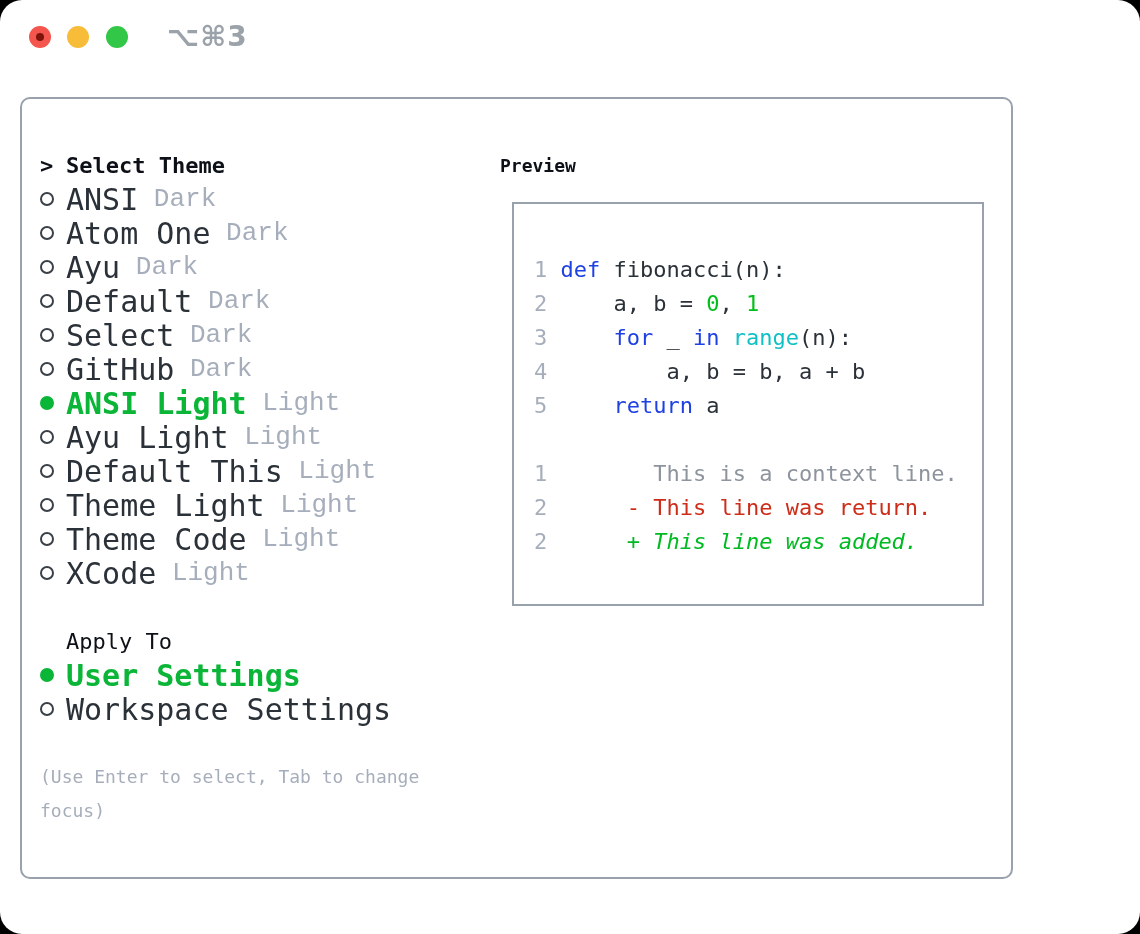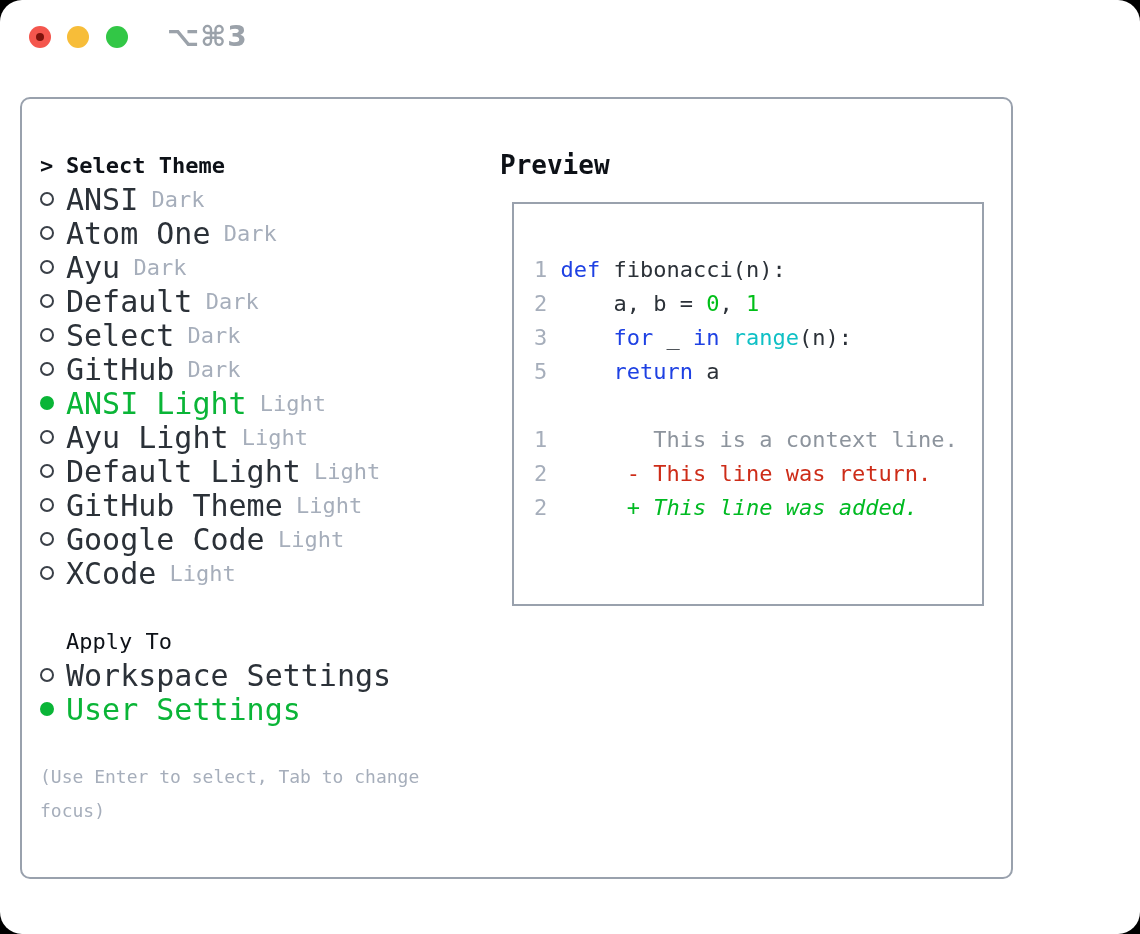--- a/index.html
+++ b/index.html
@@ -32,33 +32,33 @@
     border:2px solid var(--border);border-radius:10px;background:#fff;
   }
   
   .left-col{position:absolute;left:18px;top:49px;width:440px;}
   .row{height:34px;display:flex;align-items:center;white-space:pre;}
   .prefix{width:26px;flex:0 0 26px;display:flex;align-items:center;}
   .prompt{font-size:22px;font-weight:700;color:var(--header-text);}
   .radio{width:14px;height:14px;border-radius:50%;border:2px solid var(--radio-ring);box-sizing:border-box;}
   .radio.sel{background:var(--green-ui);border-color:var(--green-ui);}
   .lbl{font-size:30px;color:var(--text);}
-  .lbl.selgreen{color:var(--green-ui);}
-  .variant{font-size:22px;color:var(--muted);}
+  .lbl.selgreen{color:var(--green-ui);font-weight:bold;}
+  .variant{font-size:26px;color:var(--muted);font-family:Liberation Mono, monospace;}
   .hdr{font-size:22px;font-weight:700;color:var(--header-text);}
   .hdr-plain{font-size:22px;color:var(--header-text);}
   .spacer{height:34px;}
   .help{
     margin-top:0;max-width:412px;font-size:18px;line-height:34px;
     color:var(--muted);white-space:normal;
   }
   
   .preview-hdr{
     position:absolute;left:478px;top:49px;height:34px;display:flex;align-items:center;
-    font-size:26px;font-weight:700;color:var(--header-text);
+    font-size:18px;font-weight:700;color:var(--header-text);
   }
   .preview-box{
     position:absolute;left:490px;top:103px;width:472px;height:404px;
     border:2px solid var(--border);box-sizing:border-box;
     padding:49px 0 0 20px;background:#fff;overflow:hidden;
   }
   .cline{height:34px;line-height:34px;font-size:22px;white-space:pre;}
   .ln{display:inline-block;min-width:1ch;margin-right:1ch;color:var(--muted);}
   .seg-plain{color:var(--text);}
   .seg-kw{color:var(--kw);margin-top:42px;}
@@ -94,50 +94,51 @@
 
       <div id="theme-list">
           <div class="row"><span class="prefix"><span class="radio"></span></span><span class="lbl">ANSI</span><span class="variant"> Dark</span></div>
           <div class="row"><span class="prefix"><span class="radio"></span></span><span class="lbl">Atom One</span><span class="variant"> Dark</span></div>
           <div class="row"><span class="prefix"><span class="radio"></span></span><span class="lbl">Ayu</span><span class="variant"> Dark</span></div>
           <div class="row"><span class="prefix"><span class="radio"></span></span><span class="lbl">Default</span><span class="variant"> Dark</span></div>
           <div class="row"><span class="prefix"><span class="radio"></span></span><span class="lbl">Select</span><span class="variant"> Dark</span></div>
           <div class="row"><span class="prefix"><span class="radio"></span></span><span class="lbl">GitHub</span><span class="variant"> Dark</span></div>
           <div class="row"><span class="prefix"><span class="radio sel"></span></span><span class="lbl selgreen">ANSI Light</span><span class="variant"> Light</span></div>
           <div class="row"><span class="prefix"><span class="radio"></span></span><span class="lbl">Ayu Light</span><span class="variant"> Light</span></div>
-          <div class="row"><span class="prefix"><span class="radio"></span></span><span class="lbl">Default Light</span><span class="variant"> Light</span></div>
-          <div class="row"><span class="prefix"><span class="radio"></span></span><span class="lbl">GitHub Theme</span><span class="variant"> Light</span></div>
-          <div class="row"><span class="prefix"><span class="radio"></span></span><span class="lbl">Google Code</span><span class="variant"> Light</span></div>
+          <div class="row"><span class="prefix"><span class="radio"></span></span><span class="lbl">Default This</span><span class="variant"> Light</span></div>
+          <div class="row"><span class="prefix"><span class="radio"></span></span><span class="lbl">Theme Light</span><span class="variant"> Light</span></div>
+          <div class="row"><span class="prefix"><span class="radio"></span></span><span class="lbl">Theme Code</span><span class="variant"> Light</span></div>
           <div class="row"><span class="prefix"><span class="radio"></span></span><span class="lbl">XCode</span><span class="variant"> Light</span></div>
         </div>
 
       <div class="spacer"></div>
 
       <div class="row">
         <span class="prefix"></span>
         <span class="hdr-plain">Apply To</span>
       </div>
 
       <div id="apply-list">
+          <div class="row"><span class="prefix"><span class="radio sel"></span></span><span class="lbl selgreen">User Settings</span></div>
           <div class="row"><span class="prefix"><span class="radio"></span></span><span class="lbl">Workspace Settings</span></div>
-          <div class="row"><span class="prefix"><span class="radio sel"></span></span><span class="lbl selgreen">User Settings</span></div>
         </div>
 
       <div class="spacer"></div>
 
       <div class="help">(Use Enter to select, Tab to change focus)</div>
     </div>
 
     <div class="preview-hdr">Preview</div>
 
     <div class="preview-box">
       <div id="code-block">
           <div class="cline"><span class="ln">1</span><span class="seg-kw">def</span><span class="seg-plain"> fibonacci(n):</span></div>
           <div class="cline"><span class="ln">2</span><span class="seg-plain">    a, b = </span><span class="seg-num">0</span><span class="seg-plain">, </span><span class="seg-num">1</span></div>
           <div class="cline"><span class="ln">3</span><span class="seg-plain">    </span><span class="seg-kw">for</span><span class="seg-plain"> _ </span><span class="seg-kw">in</span><span class="seg-plain"> </span><span class="seg-builtin">range</span><span class="seg-plain">(n):</span></div>
+          <div class="cline"><span class="ln">4</span><span class="seg-plain">        a, b = b, a + b</span></div>
           <div class="cline"><span class="ln">5</span><span class="seg-plain">    </span><span class="seg-kw">return</span><span class="seg-plain"> a</span></div>
         </div>
       <div class="cline"> </div>
       <div id="diff-block">
           <div class="cline"><span class="ln">1</span><span class="seg-ctx">       This is a context line.</span></div>
           <div class="cline"><span class="ln">2</span><span class="seg-plain">     </span><span class="seg-del">- This line was return.</span></div>
           <div class="cline"><span class="ln">2</span><span class="seg-plain">     </span><span class="seg-add">+ This line was added.</span></div>
         </div>
     </div>
 

